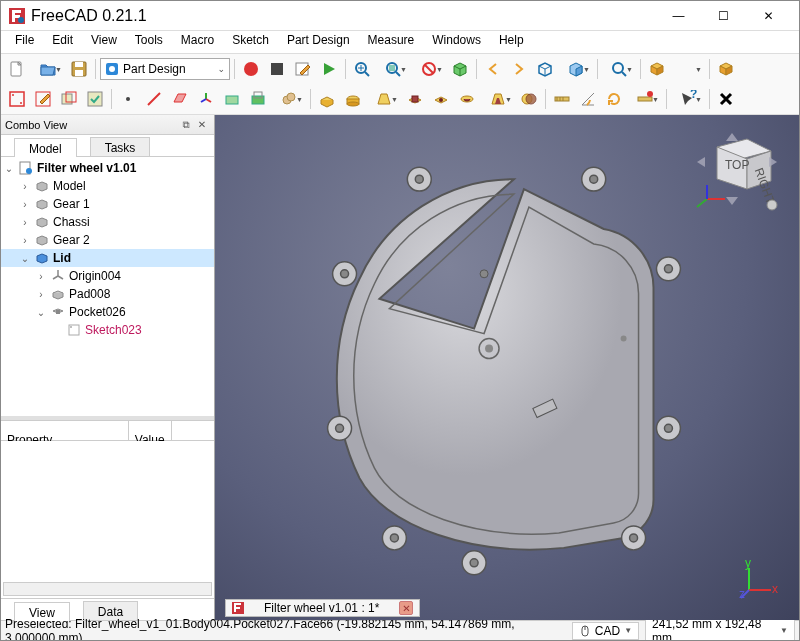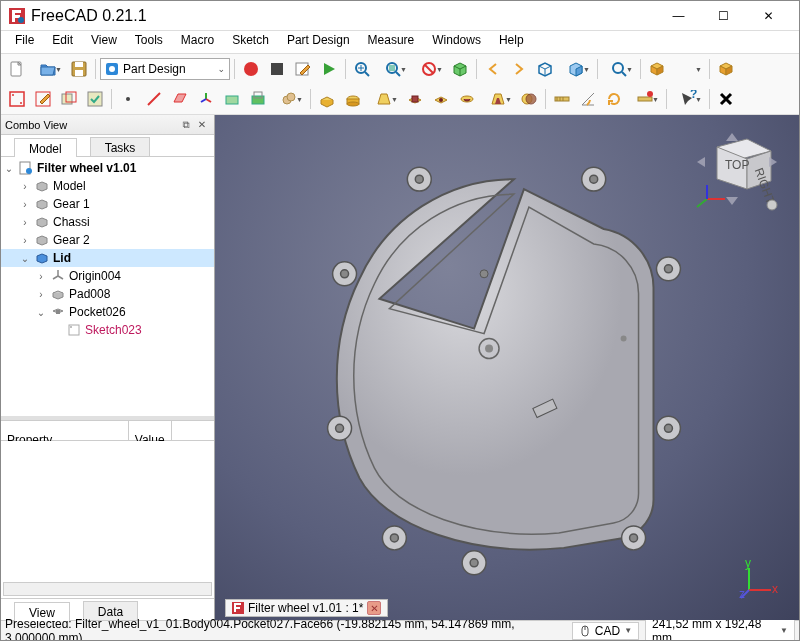--- a/index.html
+++ b/index.html
@@ -56,21 +56,21 @@
 .bottom-tabs { height: 22px; display: flex; border-top: 1px solid #ccc; }
 
 
 .viewport { flex: 1; position: relative; background:
   radial-gradient(ellipse at 40% 30%, #7e8299 0%, #5a5f7c 60%, #3e425c 100%);
   overflow: hidden; }
 .navcube { position: absolute; top: 12px; right: 12px; width: 110px; height: 90px; }
 .axis-triad { position: absolute; bottom: 20px; right: 20px; width: 40px; height: 40px; }
 
 .doc-tabs { position: absolute; left: 10px; bottom: 2px; height: 20px; display: flex; align-items: center; z-index: 5;}
-.doc-tab { display: flex; align-items: center; background: #f5f5f5; border: 1px solid #bbb; padding: 1px 6px; gap: 4px; font-size: 11px; cursor: pointer; }
+.doc-tab { display: flex; align-items: center; background: #f5f5f5; border: 1px solid #bbb; padding: 1px 6px; gap: 20px; font-size: 11px; cursor: pointer; }
 .doc-close { width: 14px; height: 14px; display:flex;align-items:center;justify-content:center; background:#e89b88; border:1px solid #c77; color:#933; font-size:10px; cursor:pointer; border-radius:2px;}
 
 
 .statusbar { height: 20px; border-top: 1px solid #ccc; display: flex; align-items: center; padding: 0 4px; font-size: 11px; background: #f4f4f4; gap: 6px; }
 .statusbar .spacer { flex: 1; }
 .status-field { border: 1px solid #ccc; padding: 1px 6px; display:flex; align-items:center; gap:4px; background:#fff; cursor:pointer;}
 .status-drop { font-size:8px; color:#555;}
 </style>
 </head>
 <body>

